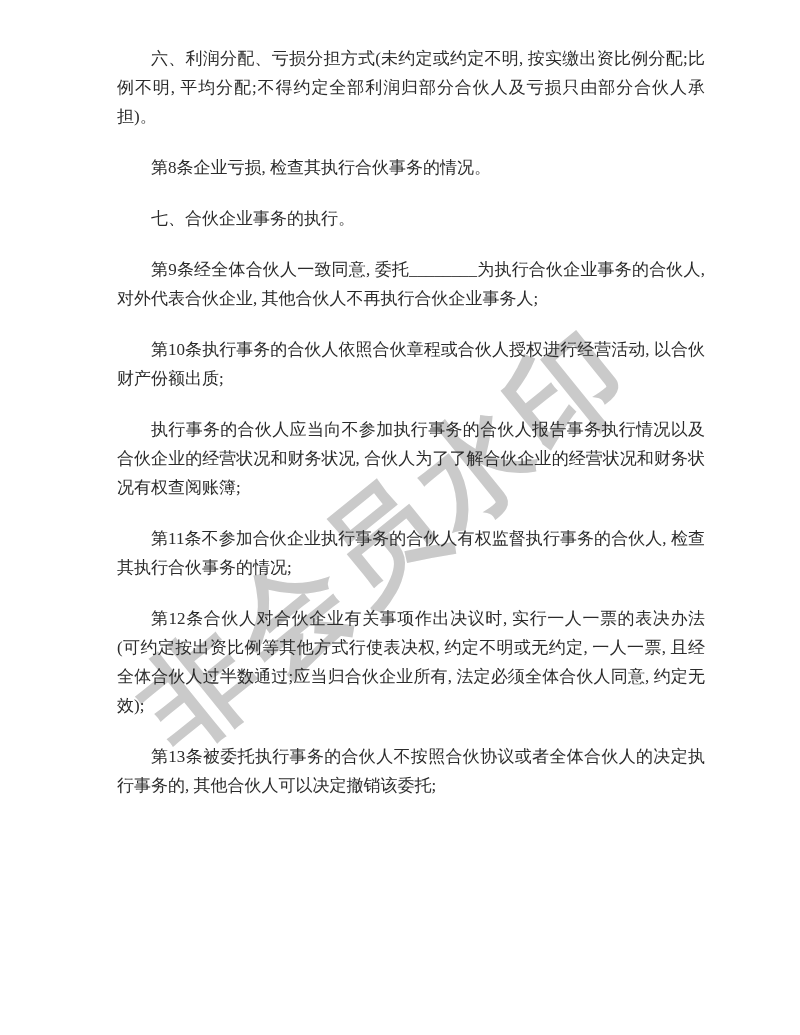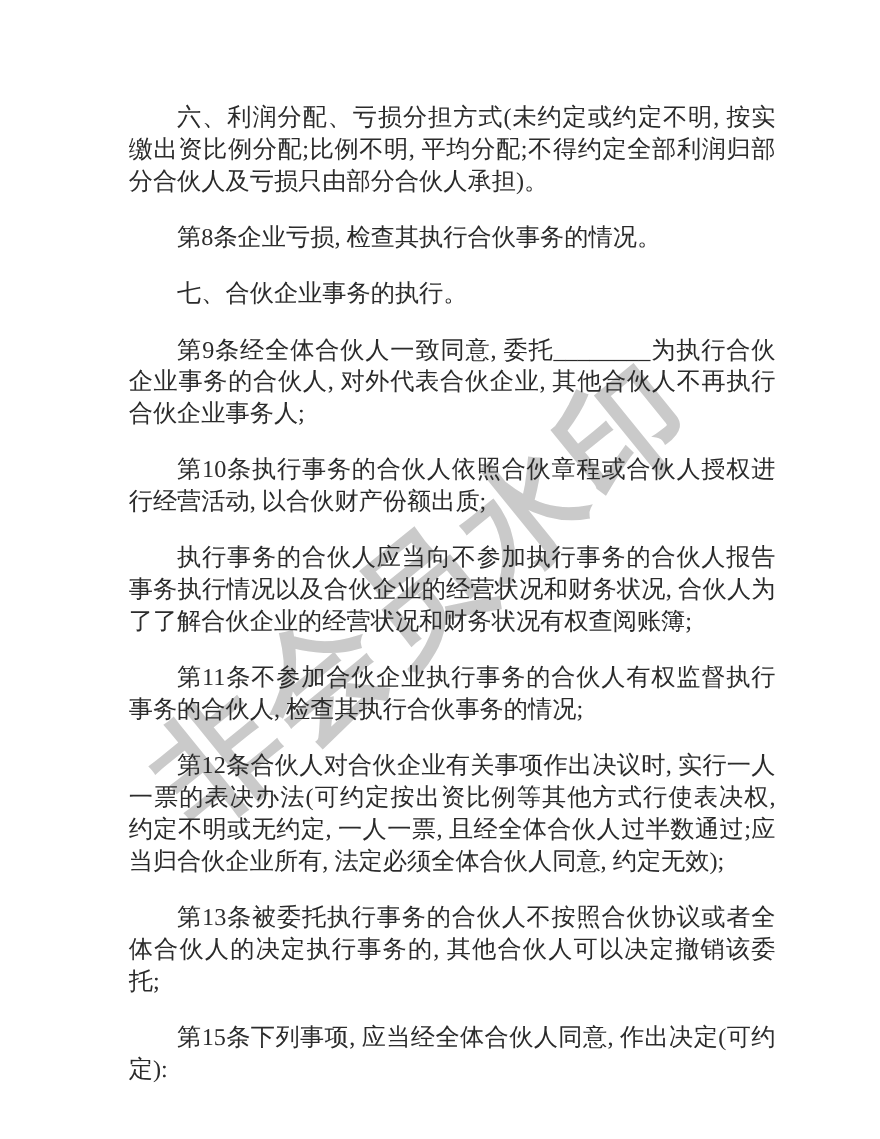--- a/index.html
+++ b/index.html
@@ -36,23 +36,23 @@
     font-size: 112px;
     letter-spacing: 6px;
     color: var(--watermark-color);
     white-space: nowrap;
     z-index: 0;
     pointer-events: none;
   }
   .doc {
     position: relative;
     z-index: 1;
-    padding: 92px 95px 0 117px;
+    padding: 44px 95px 0 117px;
     color: var(--text-color);
-    font-size: 22px;
+    font-size: 17px;
     line-height: 29px;
     text-align: justify;
   }
   .para {
     margin: 0 0 22px 0;
     text-indent: 2em;
   }
 </style>
 </head>
 <body>
@@ -63,15 +63,14 @@
   <main class="doc">
     <p class="para">六、利润分配、亏损分担方式(未约定或约定不明, 按实缴出资比例分配;比例不明, 平均分配;不得约定全部利润归部分合伙人及亏损只由部分合伙人承担)。</p>
     <p class="para">第8条企业亏损, 检查其执行合伙事务的情况。</p>
     <p class="para">七、合伙企业事务的执行。</p>
     <p class="para">第9条经全体合伙人一致同意, 委托________为执行合伙企业事务的合伙人, 对外代表合伙企业, 其他合伙人不再执行合伙企业事务人;</p>
     <p class="para">第10条执行事务的合伙人依照合伙章程或合伙人授权进行经营活动, 以合伙财产份额出质;</p>
     <p class="para">执行事务的合伙人应当向不参加执行事务的合伙人报告事务执行情况以及合伙企业的经营状况和财务状况, 合伙人为了了解合伙企业的经营状况和财务状况有权查阅账簿;</p>
     <p class="para">第11条不参加合伙企业执行事务的合伙人有权监督执行事务的合伙人, 检查其执行合伙事务的情况;</p>
     <p class="para">第12条合伙人对合伙企业有关事项作出决议时, 实行一人一票的表决办法(可约定按出资比例等其他方式行使表决权, 约定不明或无约定, 一人一票, 且经全体合伙人过半数通过;应当归合伙企业所有, 法定必须全体合伙人同意, 约定无效);</p>
     <p class="para">第13条被委托执行事务的合伙人不按照合伙协议或者全体合伙人的决定执行事务的, 其他合伙人可以决定撤销该委托;</p>
-    <p class="para">第15条下列事项, 应当经全体合伙人同意, 作出决定(可约定):</p>
   </main>
 </div>
 
 </body></html>

